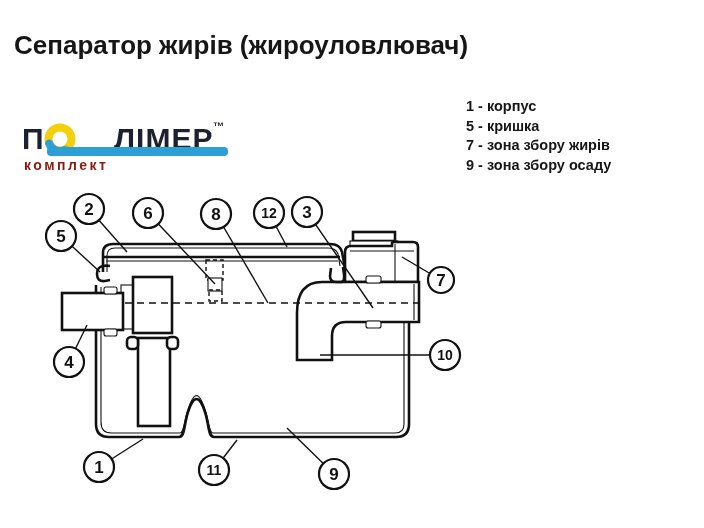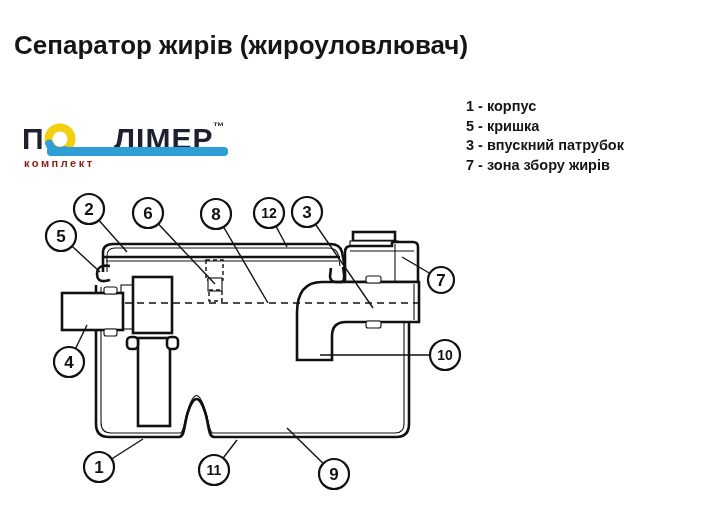--- a/index.html
+++ b/index.html
@@ -11,21 +11,21 @@
   .title{left:14px;top:30px;width:470px;font-weight:bold;font-size:26px;line-height:31px;color:#161616;}
 
   
   .logo{left:22px;top:120px;width:215px;height:58px;}
   .logo .word{font-weight:bold;font-size:30px;color:#1c2030;}
   .logo .p{left:0;top:2px;}
   .logo .rest{left:58px;top:2px;letter-spacing:1px;margin-left:34px;}
   .logo .tm{left:191px;top:0;font-size:11px;font-weight:bold;color:#1c2030;}
   .logo .bar{left:25px;top:27px;width:181px;height:9px;background:#2e9fd6;border-radius:4px;}
   .logo .osvg{left:22px;top:3px;}
-  .logo .sub{left:2px;top:37px;font-weight:bold;font-size:11px;letter-spacing:2.5px;color:#8a1c10;}
+  .logo .sub{left:2px;top:37px;font-weight:bold;font-size:14px;letter-spacing:2.5px;color:#8a1c10;}
 
   
   .legend{left:466px;top:97px;width:220px;}
   .legend .row{font-weight:bold;font-size:14.5px;line-height:19.5px;white-space:nowrap;color:#161616;}
 
   
   svg.diagram{left:0;top:0;}
   .bold{fill:none;stroke:#111;stroke-width:2.6;}
   .boldw{fill:#fff;stroke:#111;stroke-width:2.6;}
   .thin{fill:none;stroke:#111;stroke-width:1.1;}
@@ -52,22 +52,22 @@
   </svg>
   <span class="abs word rest">ЛІМЕР</span>
   <span class="abs tm">™</span>
   <div class="abs bar"></div>
   <span class="abs sub">комплект</span>
 </div>
 
 <div class="abs legend">
   <div class="row">1 - корпус</div>
   <div class="row">5 - кришка</div>
-  <div class="row">3 - впускний патрубок</div>
   <div class="row">7 - зона збору жирів</div>
+  <div class="row">9 - зона збору осаду</div>
 </div>
 
 <svg class="abs diagram" width="704" height="528" viewBox="0 0 704 528">
 
   <g>
     <path class="bold" d="M 96,285 L 96,424 Q 96,437 109,437 L 179,437 C 185,437 184,424 188,412 C 191,403 193,399 196.5,399 C 200,399 202,403 205,412 C 209,424 208,437 214,437 L 396,437 Q 409,437 409,424 L 409,292"></path>
     <path class="thin" d="M 101,287 L 101,422 Q 101,433 111,433 L 180,433 C 184,433 183.5,423 187.5,411 C 190,403 193,395.5 196.5,395.5 C 200,395.5 203,403 205.5,411 C 209.5,423 209,433 213,433 L 395,433 Q 404,433 404,424 L 404,294"></path>
   </g>
 
   <g>

